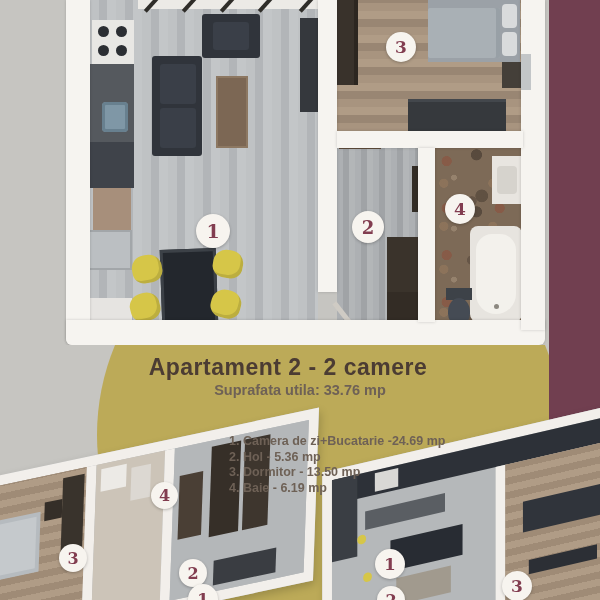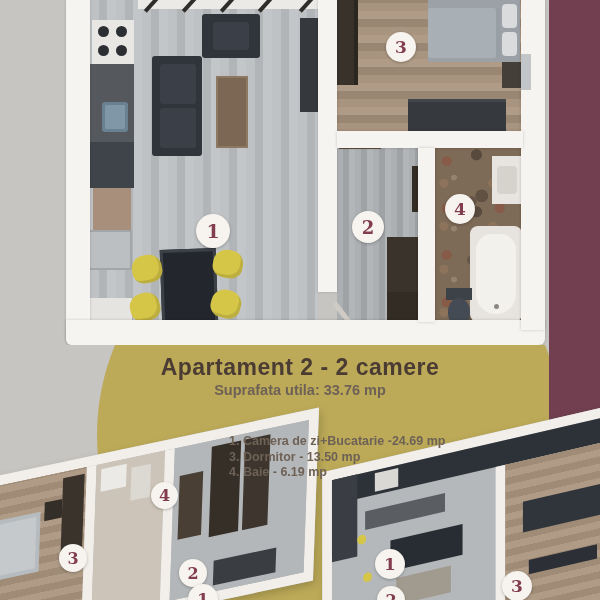--- a/index.html
+++ b/index.html
@@ -37,21 +37,21 @@
          box-shadow:inset -3px -3px 0 rgba(0,0,0,.12);}
   .pillow{background:#d9dbdc;border-radius:4px;}
   .burner{width:11px;height:11px;border-radius:50%;background:#2b2e33;position:absolute;}
 
   
   .badge{position:absolute;background:#f7f4ef;border-radius:50%;color:#823d50;
          font-family:"DejaVu Serif",serif;font-weight:700;display:flex;align-items:center;
          justify-content:center;box-shadow:0 1px 3px rgba(0,0,0,.25);z-index:40;}
 
   
-  #apt-title{left:12px;top:354px;width:576px;text-align:center;font-size:23px;font-weight:700;
+  #apt-title{left:0;top:354px;width:576px;text-align:center;font-size:23px;font-weight:700;
              color:#4b3c33;letter-spacing:.5px;z-index:30;}
   #apt-subtitle{left:0;top:382px;width:600px;text-align:center;font-size:14.5px;font-weight:700;
                 color:#6e6156;z-index:30;}
   #room-list{left:229px;top:434px;z-index:30;color:#6e6156;font-size:12.5px;font-weight:700;
              line-height:15.6px;list-style:none;margin:0;padding:0;}
 
   
   .render{border:10px solid #f2efeb;box-sizing:border-box;z-index:20;
           box-shadow:2px 4px 8px rgba(0,0,0,.18);}
   #render-left{left:-45px;top:448px;width:365px;height:168px;background:#b4b7b9;
@@ -146,20 +146,21 @@
 
 <div class="badge" style="left:196px;top:214px;width:34px;height:34px;font-size:19px;">1</div>
 <div class="badge" style="left:352px;top:211px;width:32px;height:32px;font-size:18px;">2</div>
 <div class="badge" style="left:386px;top:32px;width:30px;height:30px;font-size:17px;">3</div>
 <div class="badge" style="left:445px;top:194px;width:30px;height:30px;font-size:17px;">4</div>
 
 <div class="abs" id="apt-title">Apartament 2  - 2 camere</div>
 <div class="abs" id="apt-subtitle">Suprafata utila: 33.76 mp</div>
 <ul class="abs" id="room-list">
   <li>1. Camera de zi+Bucatarie -24.69 mp</li>
+  <li>2. Hol - 5.36 mp</li>
   <li>3. Dormitor - 13.50 mp</li>
   <li>4. Baie - 6.19 mp</li>
 </ul>
 
 <div class="abs render" id="render-left">
   <div class="abs wood" style="left:0;top:0;width:118px;height:100%;"></div>
   <div class="abs" style="left:6px;top:34px;width:66px;height:58px;background:#b6bbbf;">
 
     <div class="abs" style="left:20px;top:4px;width:42px;height:50px;background:#c5c9cc;"></div>
   </div>

